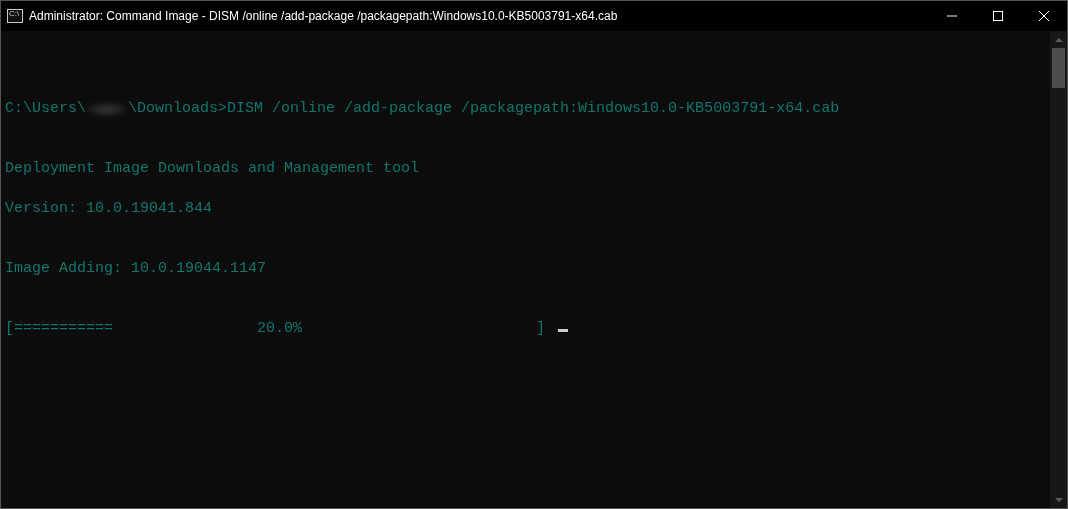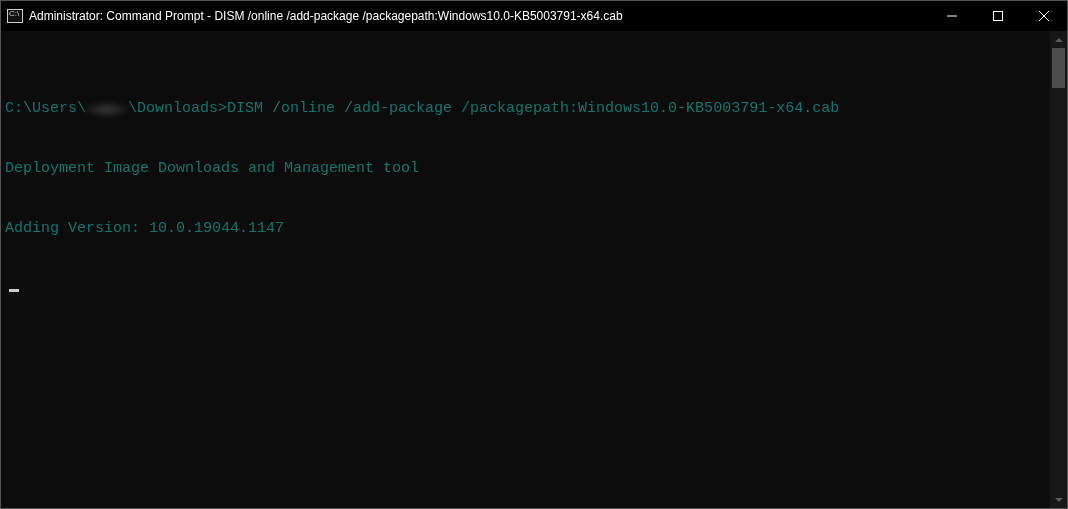--- a/index.html
+++ b/index.html
@@ -102,21 +102,21 @@
   }
 </style>
 </head>
 <body>
 
 <div class="window">
   <div class="titlebar">
     <div class="icon-slot">
       <div class="cmd-icon">C:\</div>
     </div>
-    <div class="title-text">Administrator: Command Prompt - DISM  /online /add-package /packagepath:Windows10.0-KB5003791-x64.cab</div>
+    <div class="title-text">Administrator: Command Image - DISM  /online /add-package /packagepath:Windows10.0-KB5003791-x64.cab</div>
     <div class="spacer"></div>
     <div class="win-controls">
       <div class="win-btn">
         <svg width="10" height="10" viewBox="0 0 10 10">
             <path d="M0 5 H10" stroke-width="1"></path>
           </svg>
       </div>
       <div class="win-btn">
         <svg width="10" height="10" viewBox="0 0 10 10">
             <rect x="0.5" y="0.5" width="9" height="9" stroke-width="1"></rect>
@@ -129,24 +129,25 @@
       </div>
     </div>
   </div>
 
   <div class="body-area">
     <div class="terminal">
 <div class="line"> </div>
 <div class="line"><span>C:\Users\</span><span class="redact"></span><span>\Downloads&gt;</span><span>DISM /online /add-package /packagepath:Windows10.0-KB5003791-x64.cab</span></div>
 <div class="line"></div>
 <div class="line">Deployment Image Downloads and Management tool</div>
+<div class="line">Version: 10.0.19041.844</div>
 <div class="line"></div>
-<div class="line">Adding Version: 10.0.19044.1147</div>
+<div class="line">Image Adding: 10.0.19044.1147</div>
 <div class="line"></div>
-<div class="line"><span class="cursor"></span></div>
+<div class="line"><span>[===========                20.0%                          ] </span><span class="cursor"></span></div>
     </div>
 
     <div class="scrollbar">
       <div class="sb-btn">
         <svg width="8" height="4" viewBox="0 0 8 4">
             <path d="M0 4 L4 0 L8 4 Z"></path>
           </svg>
       </div>
       <div class="sb-track">
         <div class="sb-thumb"></div>

